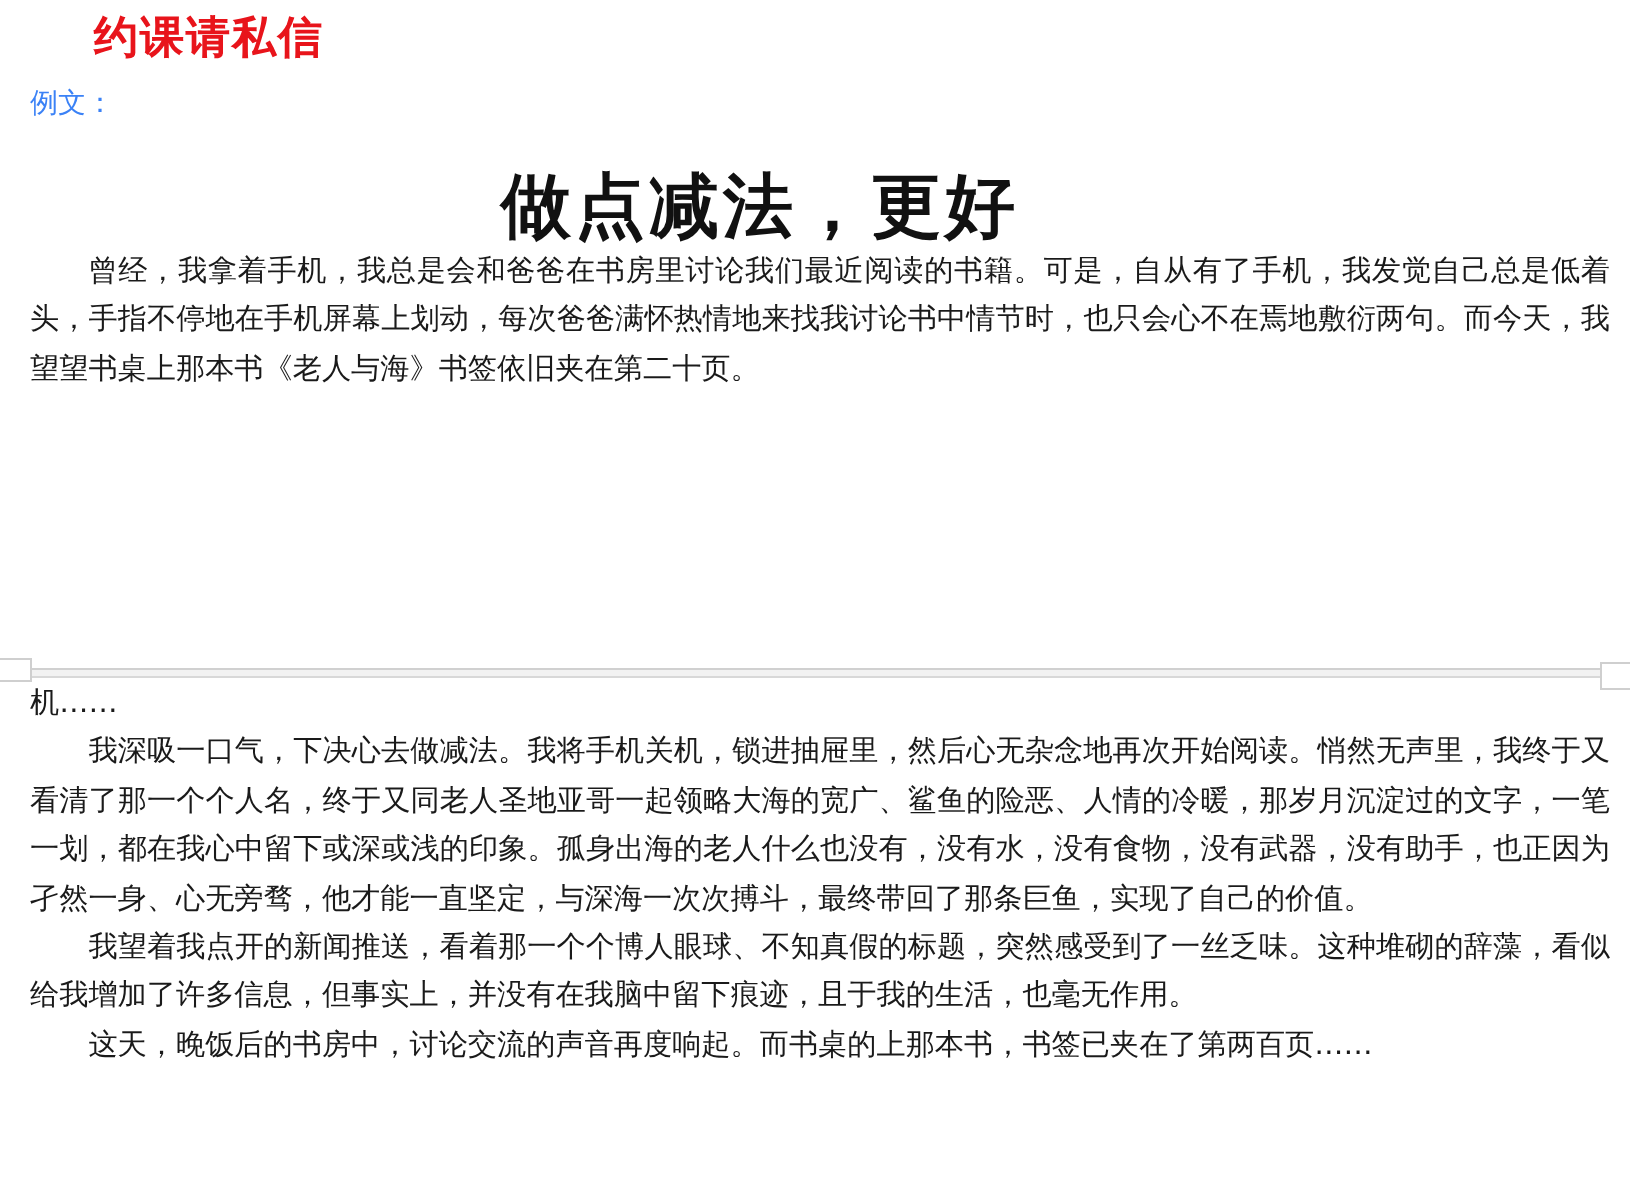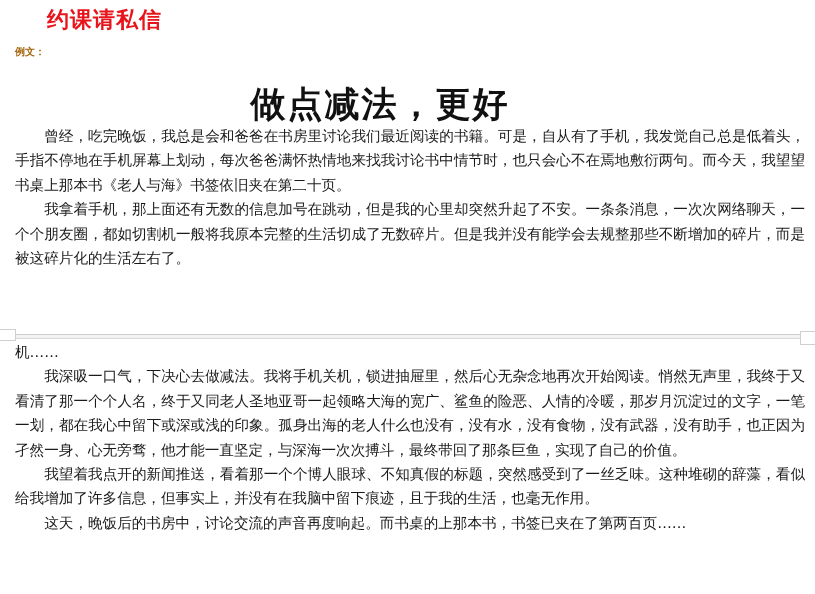--- a/index.html
+++ b/index.html
@@ -23,24 +23,23 @@
     font-weight: bold;
     color: #e8141b;
     letter-spacing: 1px;
     line-height: 28px;
     margin-left: 32px;
   }
   .example-label {
     position: absolute;
     left: 15px;
     top: 42px;
-    font-size: 10px;
+    font-size: 14px;
     line-height: 20px;
-    color: #a16207;
-    font-weight: bold;
+    color: #3b82f6;
   }
   .doc-title {
     position: absolute;
     left: 0;
     width: 760px;
     top: 79px;
     text-align: center;
     font-size: 35px;
     font-weight: bold;
     line-height: 50px;
@@ -99,22 +98,21 @@
 </style>
 </head>
 <body>
 
 <div class="header-title">约课请私信</div>
 <div class="example-label">例文：</div>
 
 <div class="doc-title">做点减法，更好</div>
 
 <div class="body-text page1">
-  <p>曾经，吃完晚饭，我总是会和爸爸在书房里讨论我们最近阅读的书籍。可是，自从有了手机，我发觉自己总是低着头，手指不停地在手机屏幕上划动，每次爸爸满怀热情地来找我讨论书中情节时，也只会心不在焉地敷衍两句。而今天，我望望书桌上那本书《老人与海》书签依旧夹在第二十页。</p>
-  <p>我拿着手机，那上面还有无数的信息加号在跳动，但是我的心里却突然升起了不安。一条条消息，一次次网络聊天，一个个朋友圈，都如切割机一般将我原本完整的生活切成了无数碎片。但是我并没有能学会去规整那些不断增加的碎片，而是被这碎片化的生活左右了。</p>
+  <p>曾经，我拿着手机，我总是会和爸爸在书房里讨论我们最近阅读的书籍。可是，自从有了手机，我发觉自己总是低着头，手指不停地在手机屏幕上划动，每次爸爸满怀热情地来找我讨论书中情节时，也只会心不在焉地敷衍两句。而今天，我望望书桌上那本书《老人与海》书签依旧夹在第二十页。</p>
 </div>
 
 <div class="page-break"></div>
 <div class="page-mark-left"></div>
 <div class="page-mark-right"></div>
 
 <div class="body-text page2">
   <p class="noindent">机……</p>
   <p>我深吸一口气，下决心去做减法。我将手机关机，锁进抽屉里，然后心无杂念地再次开始阅读。悄然无声里，我终于又看清了那一个个人名，终于又同老人圣地亚哥一起领略大海的宽广、鲨鱼的险恶、人情的冷暖，那岁月沉淀过的文字，一笔一划，都在我心中留下或深或浅的印象。孤身出海的老人什么也没有，没有水，没有食物，没有武器，没有助手，也正因为孑然一身、心无旁骛，他才能一直坚定，与深海一次次搏斗，最终带回了那条巨鱼，实现了自己的价值。</p>
   <p>我望着我点开的新闻推送，看着那一个个博人眼球、不知真假的标题，突然感受到了一丝乏味。这种堆砌的辞藻，看似给我增加了许多信息，但事实上，并没有在我脑中留下痕迹，且于我的生活，也毫无作用。</p>

